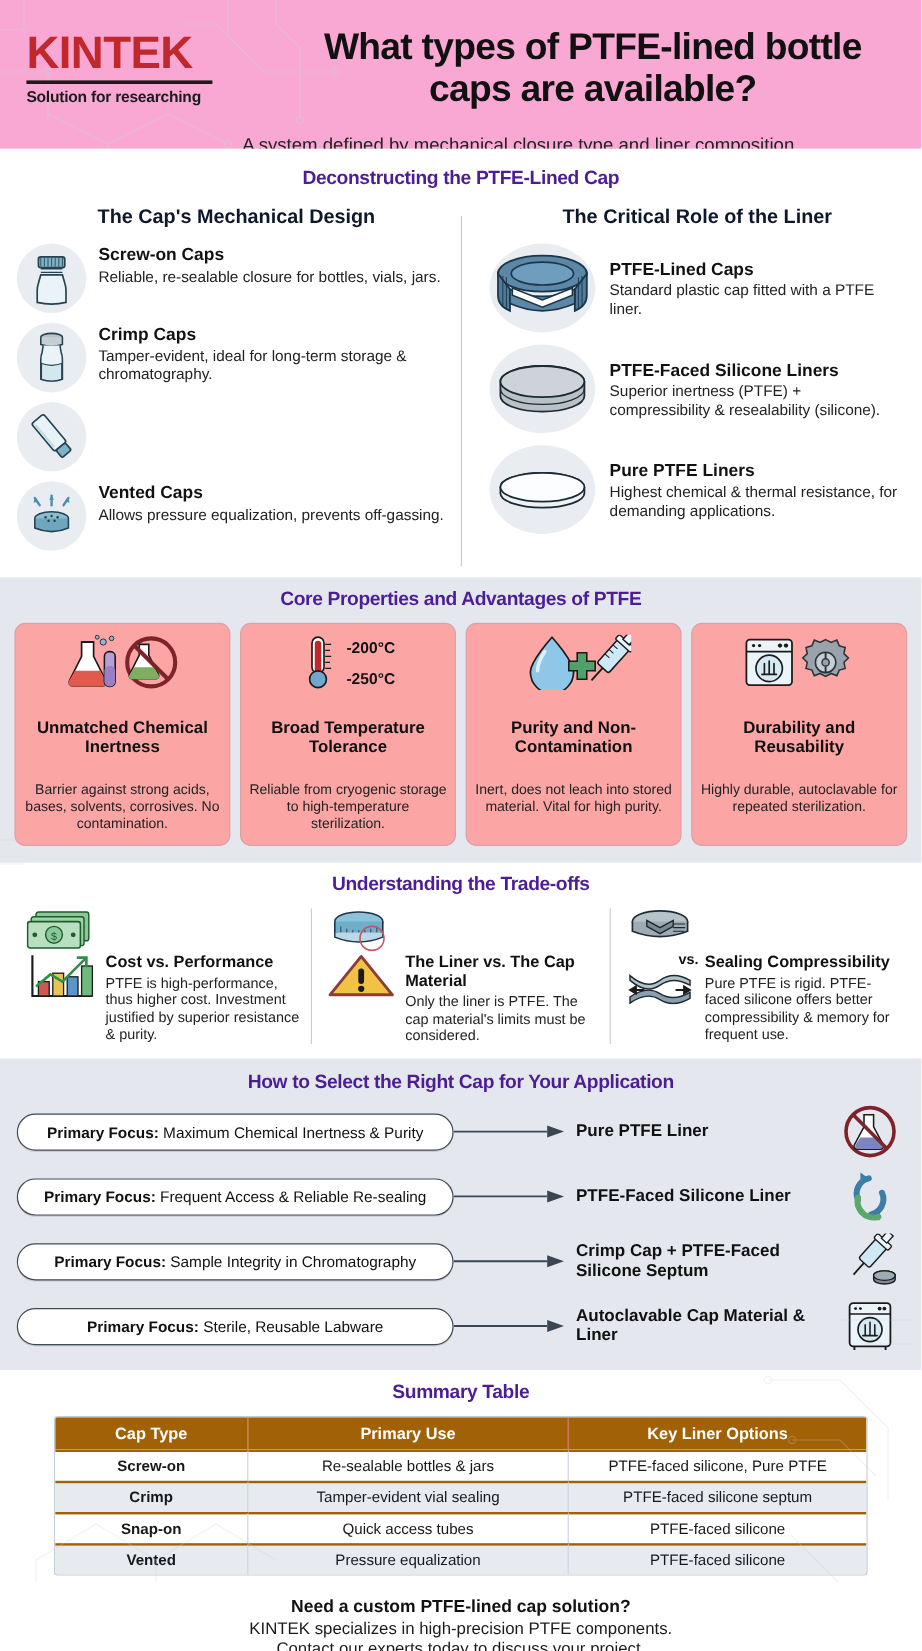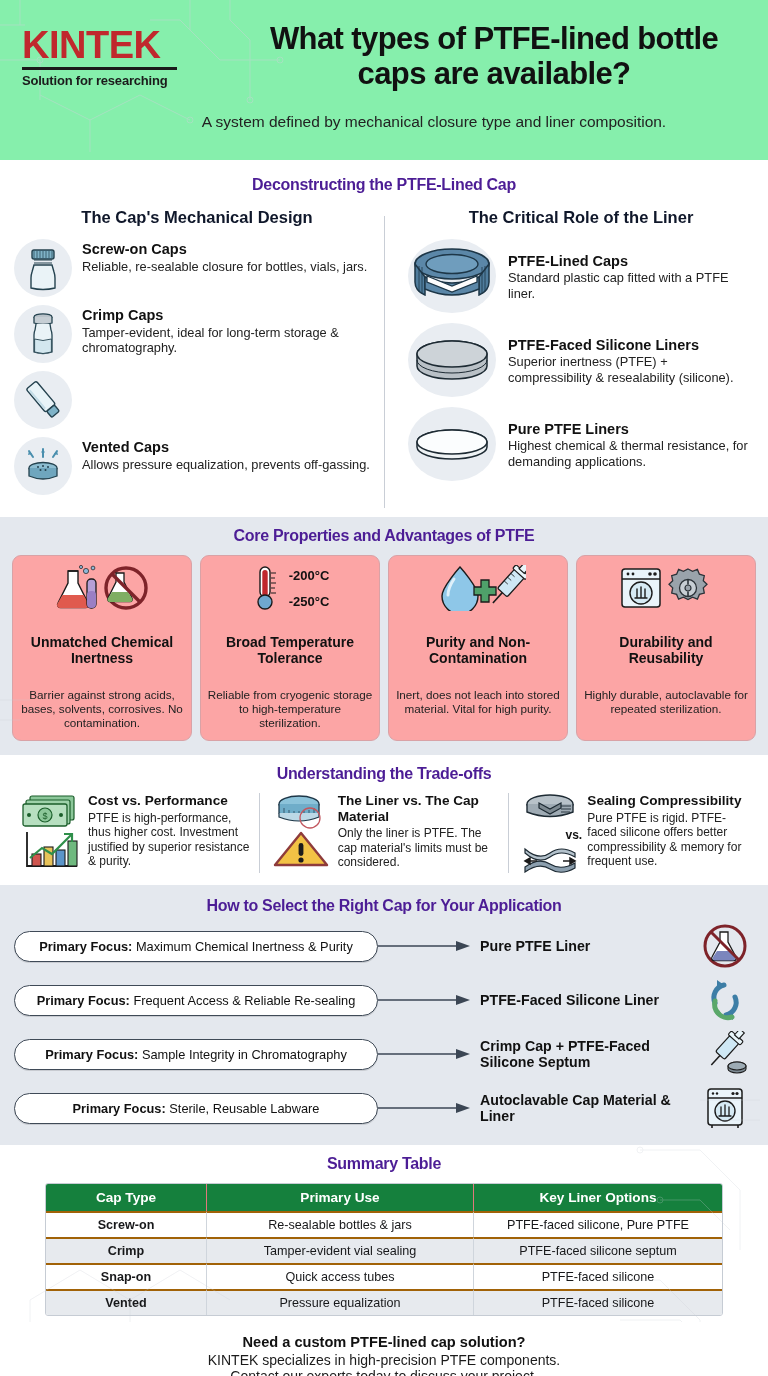--- a/index.html
+++ b/index.html
@@ -9,21 +9,21 @@
     background:#ffffff;color:#17181a;
     overflow:hidden;position:relative;
   }
   .page{position:relative;width:768px;height:1376px;overflow:hidden;}
 
   
   .bgpat{position:absolute;inset:0;pointer-events:none;opacity:.55;}
 
   
   .header{
-    position:relative;height:160px;background:#86efac;
+    position:relative;height:124px;background:#f9a8d4;
     display:flex;align-items:flex-start;overflow:hidden;
   }
   .logo-wrap{position:absolute;left:22px;top:26px;width:180px;}
   .logo-word{
     font-size:38px;font-weight:bold;letter-spacing:-0.5px;
     color:#c0282d;line-height:1;font-family:"Liberation Sans",sans-serif;
   }
   .logo-rule{height:3px;background:#1b1b1b;margin:3px 0 3px 0;width:155px;}
   .logo-tag{font-size:13px;font-weight:bold;color:#1b1b1b;letter-spacing:-0.2px;}
   .head-title{
@@ -77,21 +77,21 @@
   .temp-wrap{display:flex;align-items:center;gap:4px;}
   .temp-vals{display:flex;flex-direction:column;font-size:13px;font-weight:bold;gap:11px;color:#111;}
 
   
   .trade{padding:10px 0 12px;background:#fff;}
   .trade-cols{display:flex;margin-top:10px;padding:0 10px;}
   .trade-col{flex:1;display:flex;align-items:flex-start;padding:0 8px;position:relative;}
   .trade-col + .trade-col{border-left:1px solid #c9ced6;}
   .trade-ico{flex:0 0 auto;width:66px;display:flex;flex-direction:column;align-items:center;gap:1px;}
   .trade-txt{padding-left:4px;}
-  .trade-h{font-size:13.6px;font-weight:bold;line-height:1.13;color:#111;}
+  .trade-h{font-size:13.6px;font-weight:bold;line-height:1.13;color:#111;margin-top:37px;}
   .trade-p{font-size:12px;line-height:1.2;margin-top:2px;color:#222;}
   .vs-lab{font-size:12px;font-weight:bold;color:#111;margin-left:47px;}
 
   
   .select{padding:12px 0 14px;}
   .flow-row{display:flex;align-items:center;margin:8px 0 0 0;padding:0 14px;}
   .flow-box{
     width:342px;background:#fff;border:1.6px solid #3f4a57;border-radius:16px;
     padding:7px 10px;text-align:center;font-size:12.8px;color:#111;
     box-shadow:0 1px 0 rgba(0,0,0,.12);
@@ -101,21 +101,21 @@
   .flow-out{font-size:14.2px;font-weight:bold;line-height:1.18;color:#111;flex:1;padding-left:6px;}
   .flow-ico{flex:0 0 58px;display:flex;justify-content:center;align-items:center;}
 
   
   .summary{padding:10px 0 6px;background:#fff;}
   table{
     border-collapse:separate;border-spacing:0;width:678px;margin:10px auto 0;
     font-size:12.6px;border:1px solid #c6ccd4;border-radius:3px;overflow:hidden;
   }
   thead th{
-    background:#15803d;color:#fff;font-weight:bold;font-size:13.6px;
+    background:#a16207;color:#fff;font-weight:bold;font-size:13.6px;
     padding:6px 4px;text-align:center;border-right:1px solid #e0787c;
   }
   thead th:last-child{border-right:none;}
   tbody td{
     padding:5px 4px;text-align:center;border-top:2px solid #a16207;border-right:1px solid #cfd5dc;color:#17181a;
   }
   tbody td:last-child{border-right:none;}
   tbody td:first-child{font-weight:bold;}
   tbody tr:nth-child(even){background:#e7eaee;}
   tbody tr:nth-child(odd){background:#fff;}

